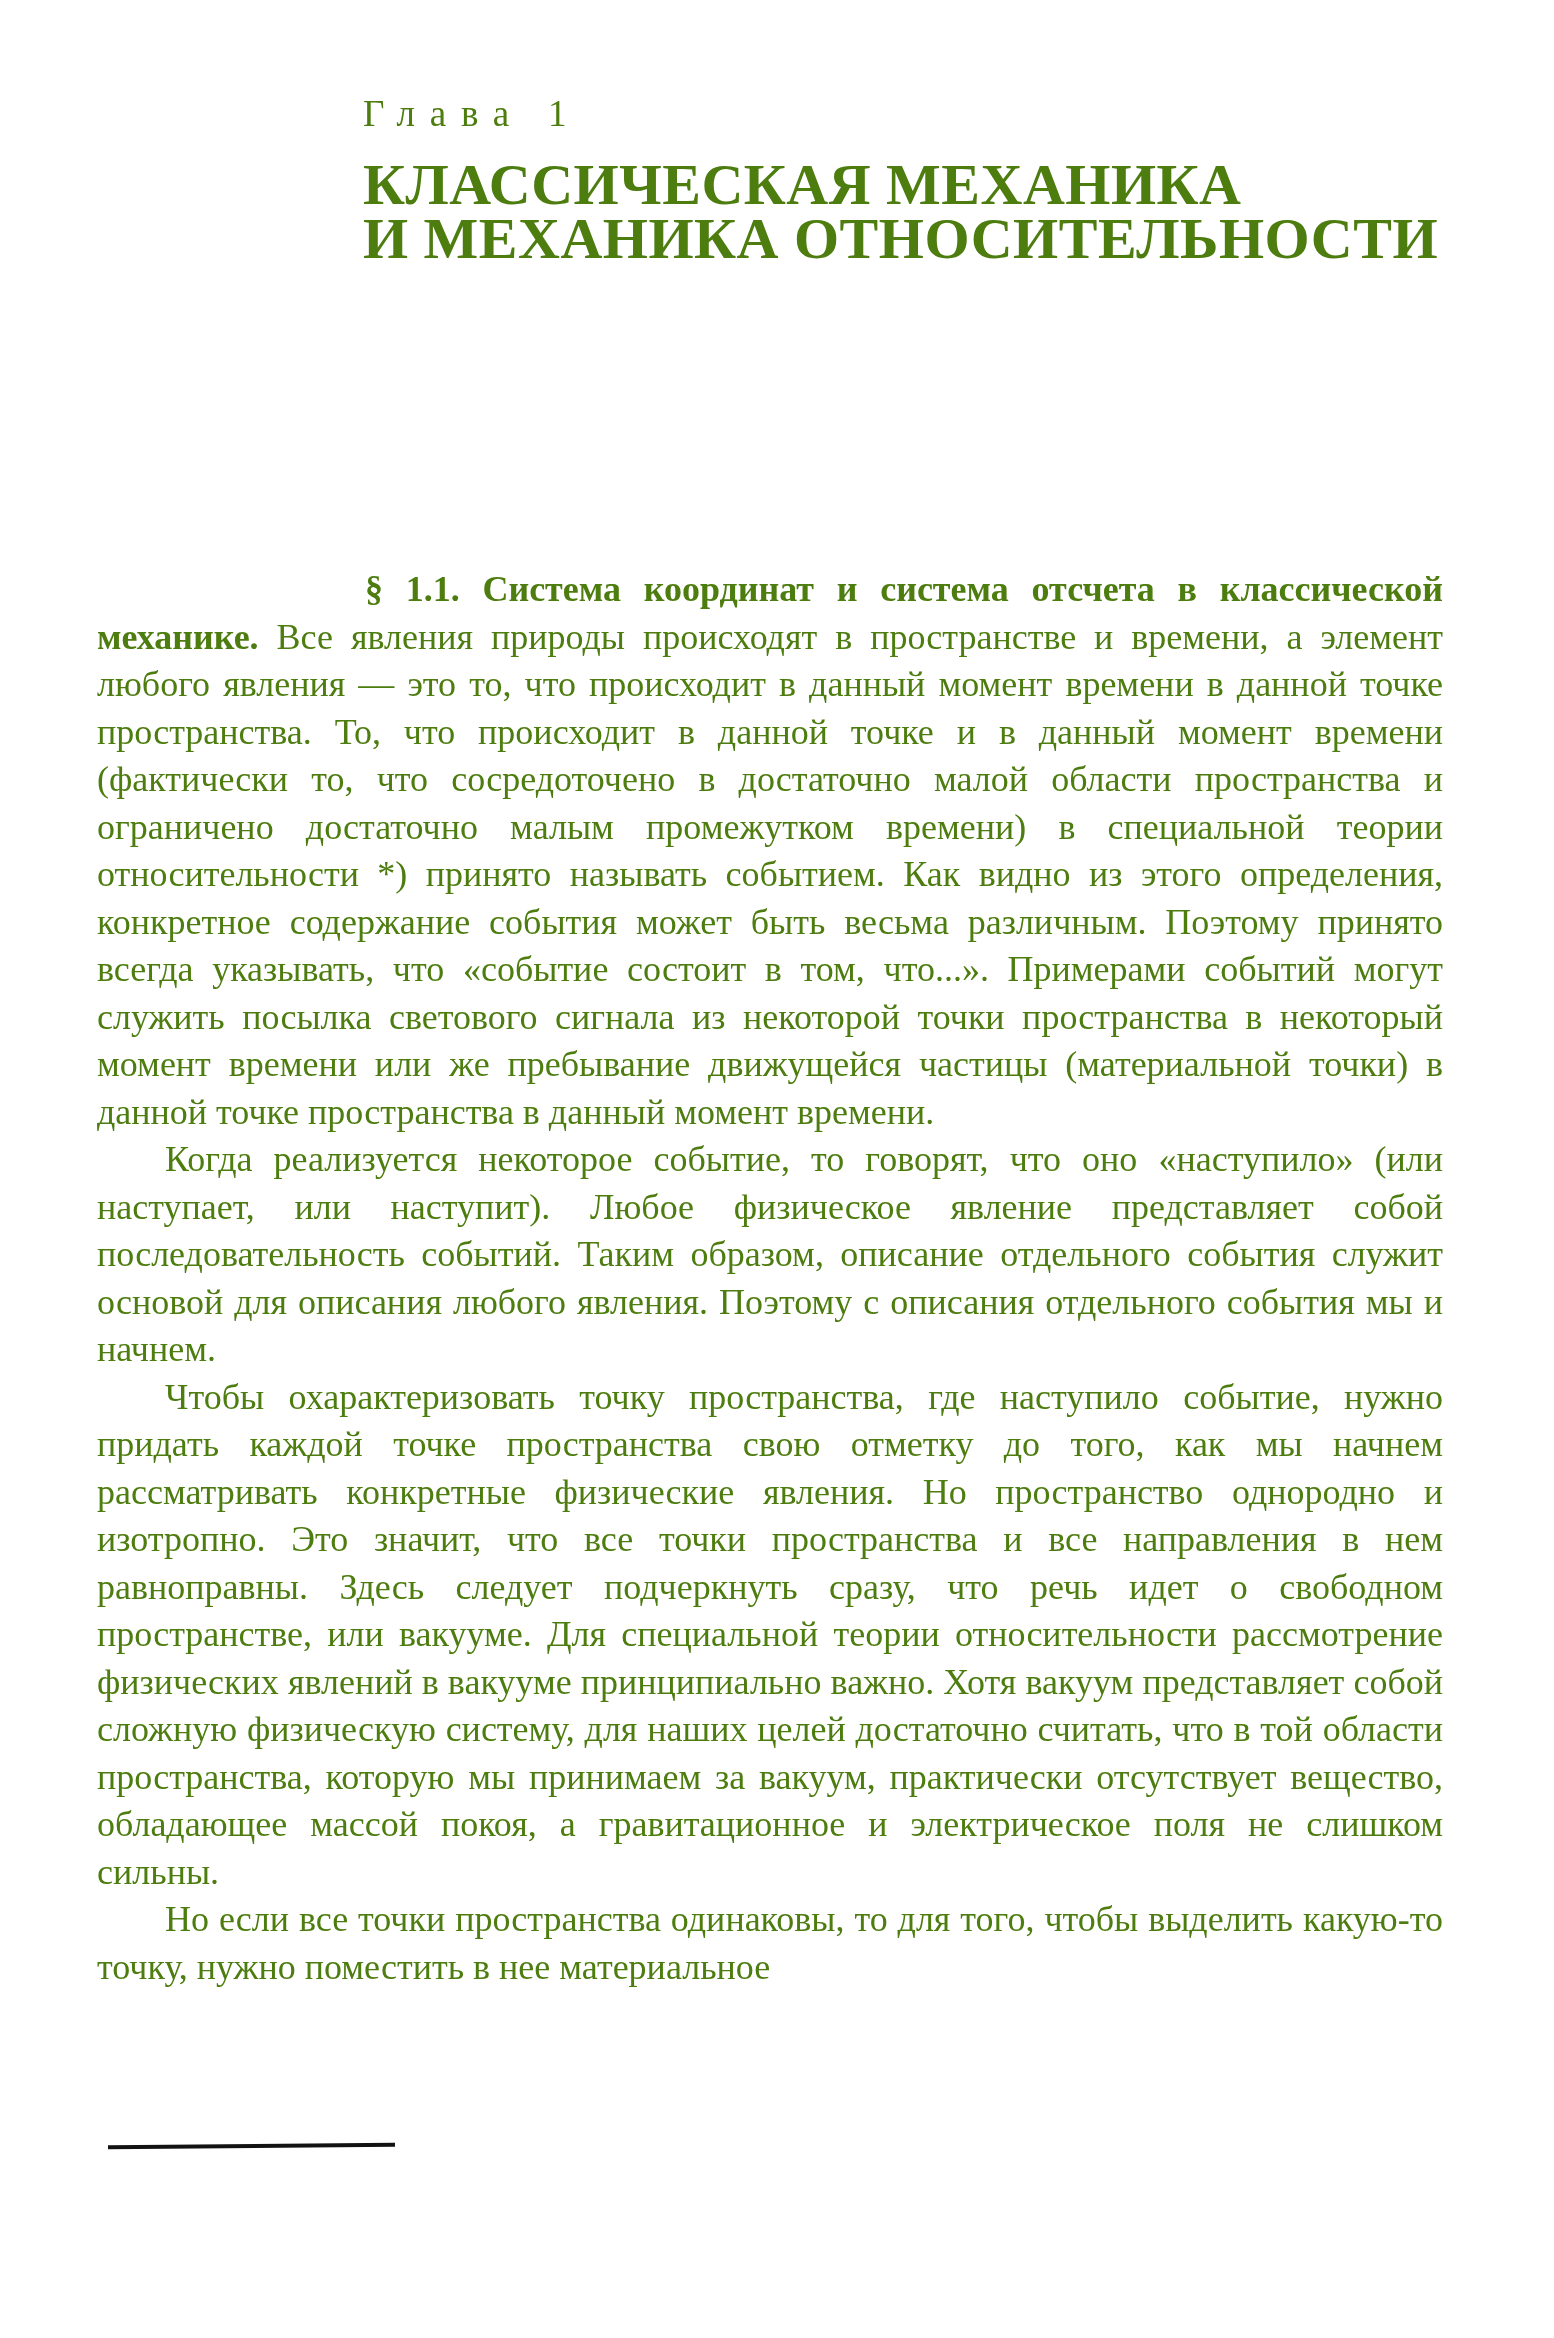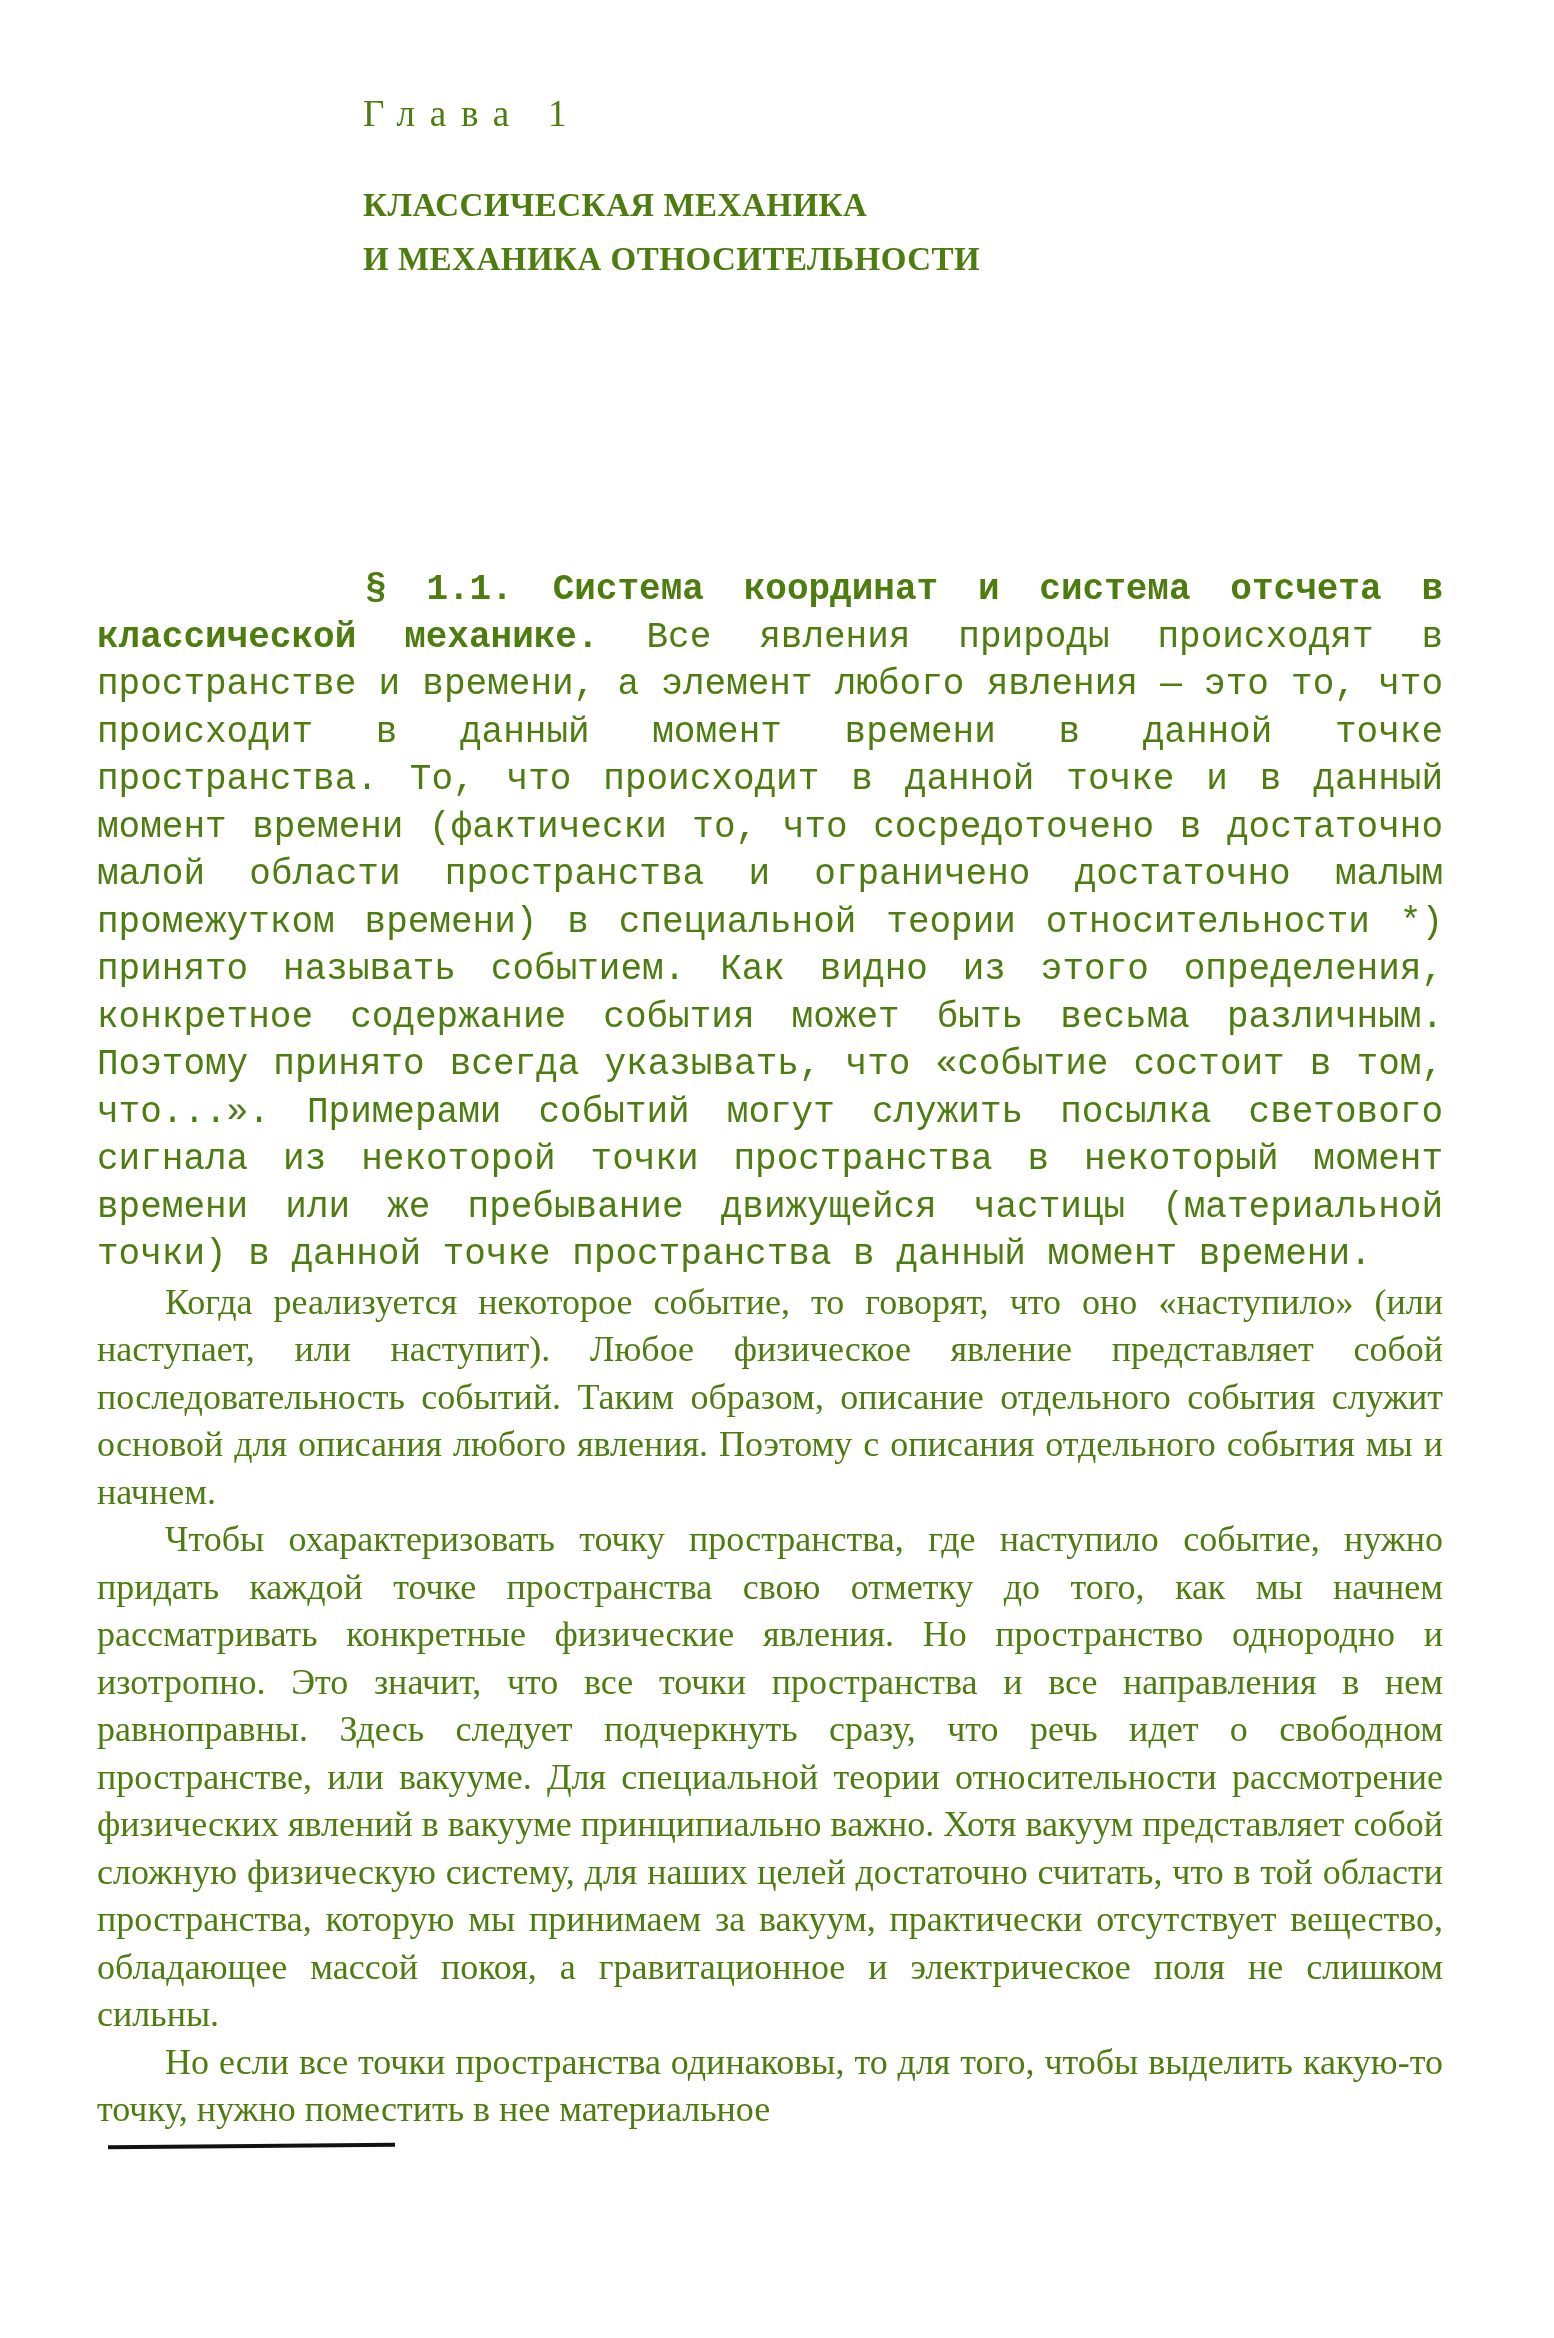--- a/index.html
+++ b/index.html
@@ -19,37 +19,36 @@
     top: 92px;
     font-size: 37px;
     letter-spacing: 0.40em;
     white-space: nowrap;
   }
   .chapter-title {
     position: absolute;
     left: 363px;
     top: 158px;
     font-weight: bold;
-    font-size: 33px;
+    font-size: 58px;
     line-height: 54px;
     letter-spacing: 0.5px;
     white-space: nowrap;
-    margin-top: 20px;
   }
   .body-copy {
     position: absolute;
     left: 97px;
     top: 566px;
     width: 1346px;
     font-size: 36px;
     line-height: 47.5px;
     text-align: justify;
   }
   .body-copy p { margin: 0; text-indent: 68px; }
-  .body-copy p.opening { text-indent: 268px; font-family: Liberation Mono, monospace; }
+  .body-copy p.opening { text-indent: 268px; }
   .body-copy .lead { font-weight: bold; }
   .footnote-rule {
     position: absolute;
     left: 108px;
     top: 2144px;
     width: 287px;
     height: 4px;
     background: #121212;
     transform: rotate(-0.5deg);
   }

